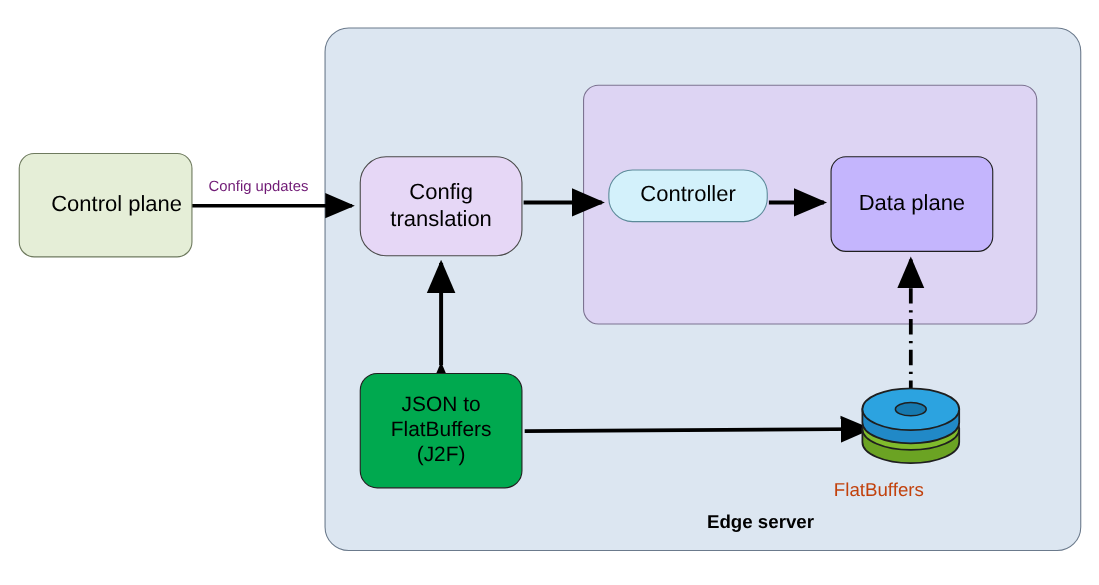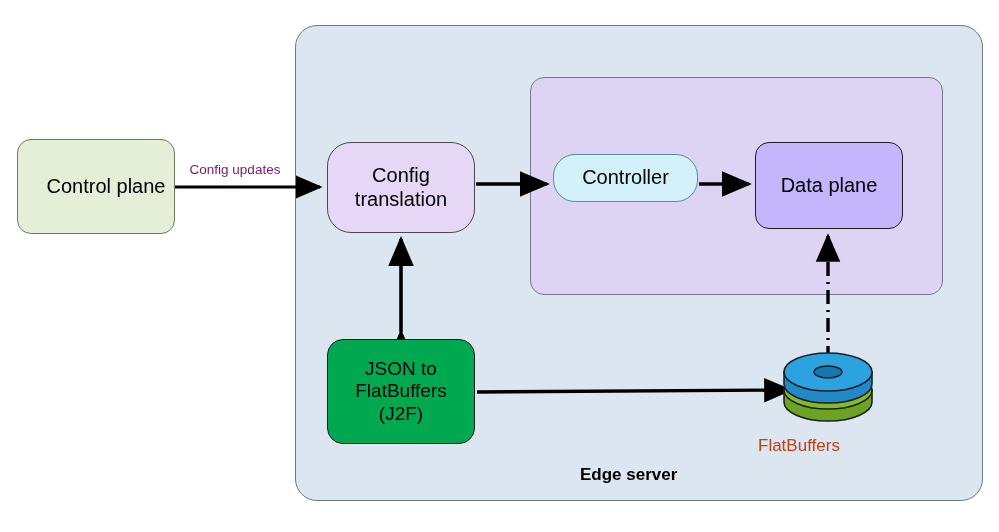--- a/index.html
+++ b/index.html
@@ -36,21 +36,21 @@
     height: 476px;
     background: #dce6f1;
     border: 1.4px solid #6b7a8c;
     border-radius: 22px;
   }
   #edge-server-label {
     position: absolute;
     left: 580px;
     top: 465px;
     width: 160px;
-    text-align: left;
+    text-align: right;
     font-size: 17px;
     font-weight: bold;
     color: #000000;
   }
 
   
   #control-group {
     left: 530px;
     top: 77px;
     width: 413px;

